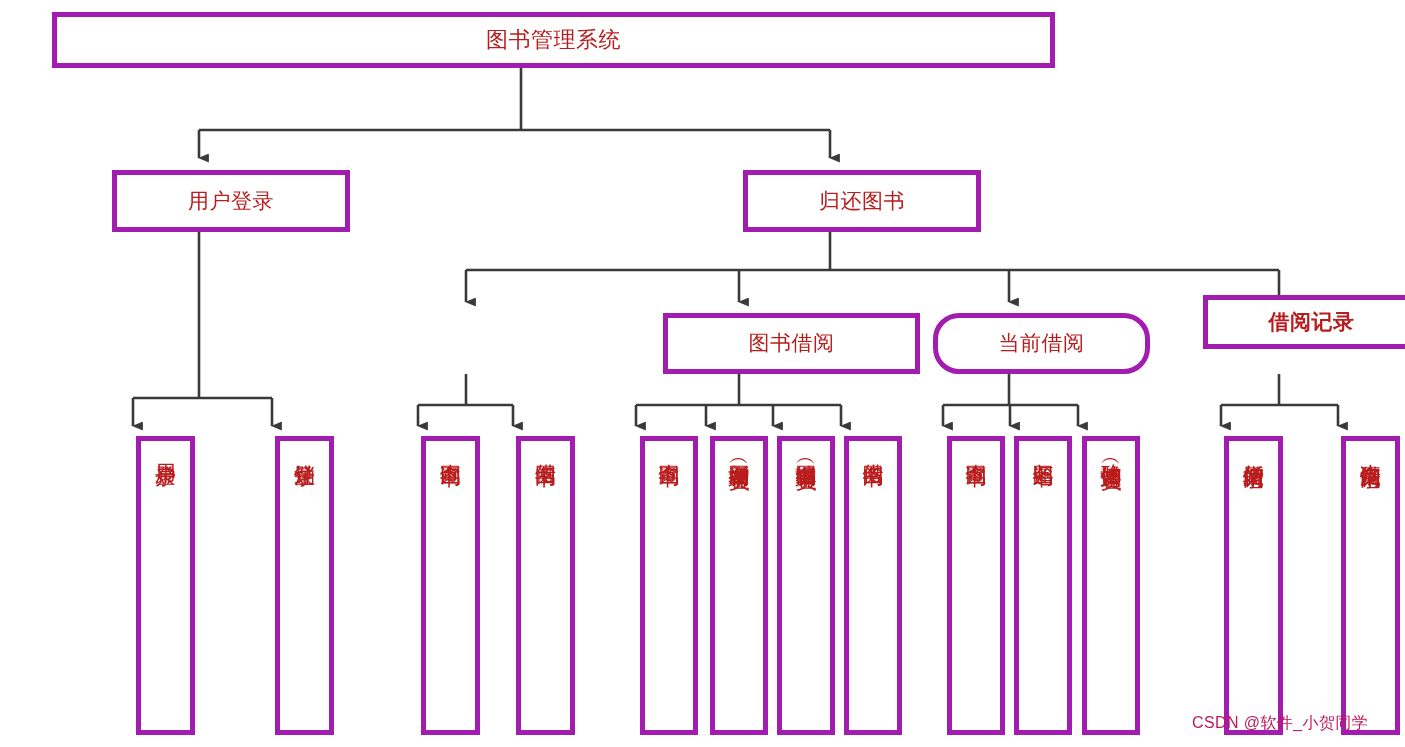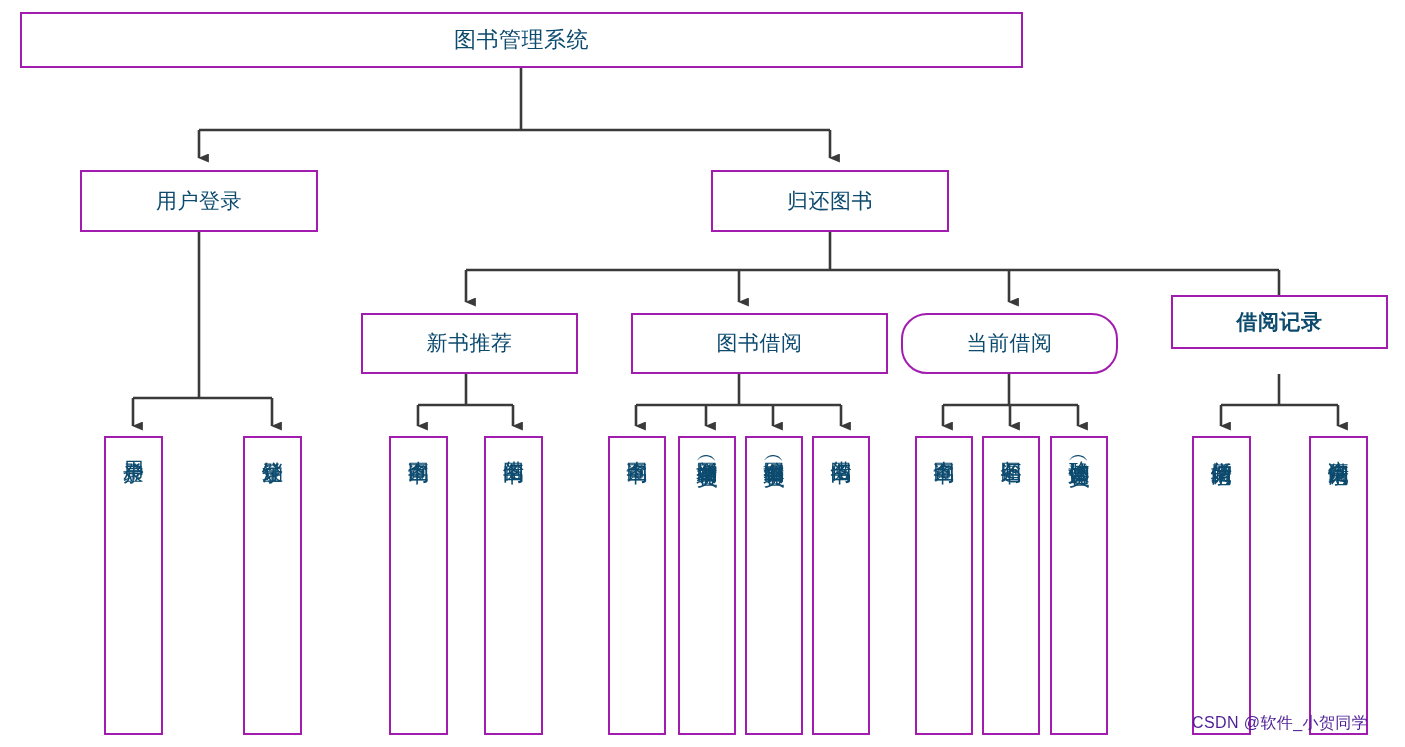--- a/index.html
+++ b/index.html
@@ -21,27 +21,28 @@
     position: absolute;
     left: 0;
     top: 0;
     width: 1405px;
     height: 747px;
     pointer-events: none;
   }
   .node {
     position: absolute;
     box-sizing: border-box;
-    border: 2px solid #a21caf;
+    border: 5px solid #a21caf;
     background: #ffffff;
     display: flex;
     align-items: center;
     justify-content: center;
-    color: #0c4a6e;
+    color: #b91c1c;
     text-align: center;
+    margin-left: 32px;
   }
   .node .label {
     display: block;
     line-height: 1.18;
     letter-spacing: 0.5px;
   }
   
   .node.horiz .label {
     white-space: nowrap;
   }
@@ -60,21 +61,21 @@
     font-size: 21px;
     line-height: 1.05;
     letter-spacing: 1px;
     white-space: normal;
   }
   .watermark {
     position: absolute;
     left: 1192px;
     top: 713px;
     font-size: 16px;
-    color: #4c1d95;
+    color: #be185d;
     white-space: nowrap;
     letter-spacing: 0.4px;
   }
 </style>
 </head>
 <body>
 
 <div id="canvas">
 
   <svg class="wires" viewBox="0 0 1405 747" xmlns="http://www.w3.org/2000/svg">
@@ -131,23 +132,20 @@
     <span class="label">图书管理系统</span>
   </div>
 
   <div class="node horiz lvl1" style="left:80px; top:170px; width:238px; height:62px;">
     <span class="label">用户登录</span>
   </div>
   <div class="node horiz lvl1" style="left:711px; top:170px; width:238px; height:62px;">
     <span class="label">归还图书</span>
   </div>
 
-  <div class="node horiz lvl2" style="left:361px; top:313px; width:217px; height:61px;">
-    <span class="label">新书推荐</span>
-  </div>
   <div class="node horiz lvl2" style="left:631px; top:313px; width:257px; height:61px;">
     <span class="label">图书借阅</span>
   </div>
   <div class="node horiz lvl2" style="left:901px; top:313px; width:217px; height:61px;border-radius:26px;">
     <span class="label">当前借阅</span>
   </div>
   <div class="node horiz lvl2" style="left:1171px; top:295px; width:217px; height:54px;font-weight:bold;">
     <span class="label">借阅记录</span>
   </div>
 

